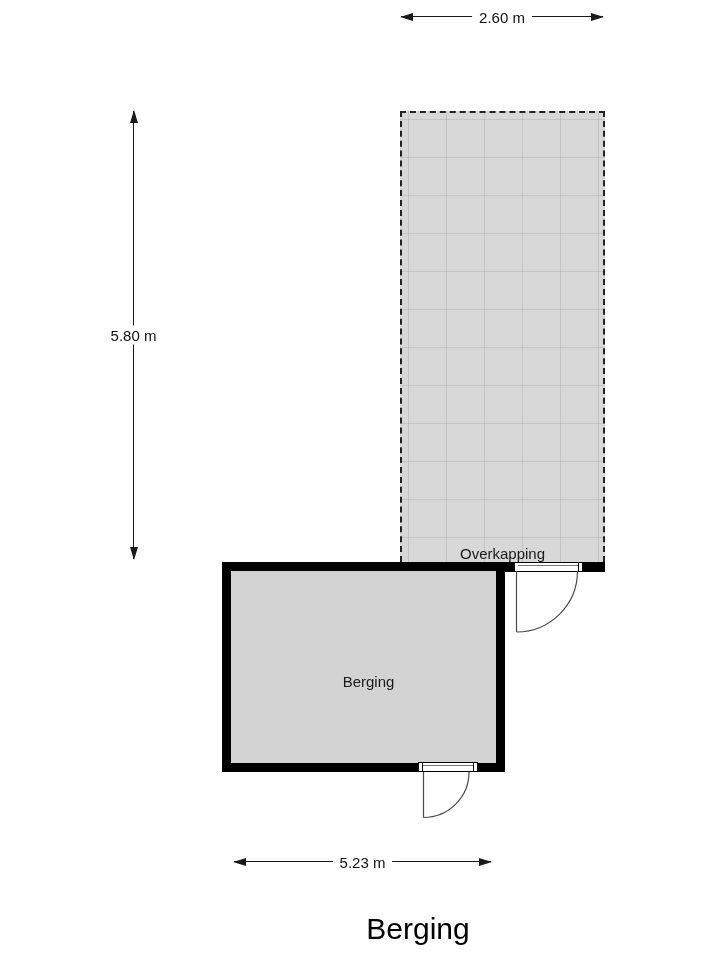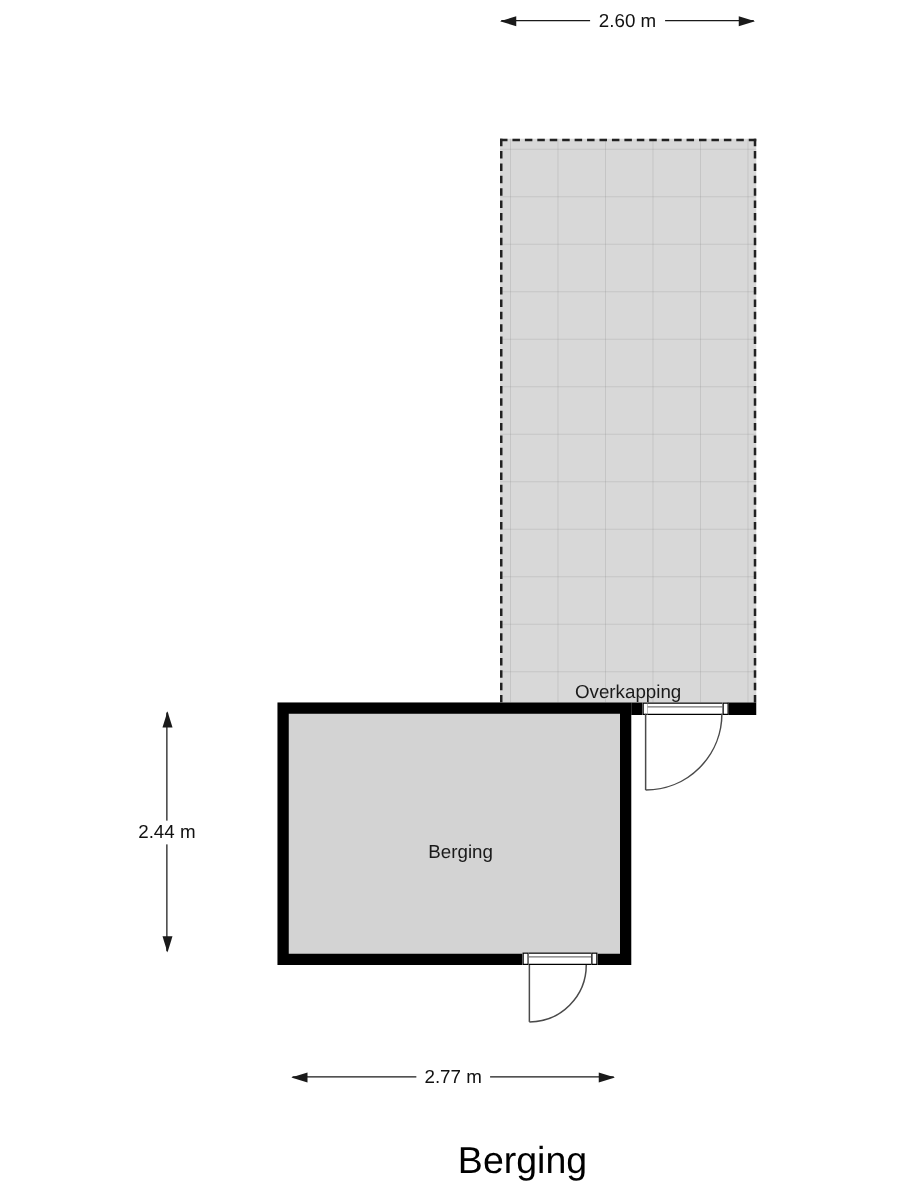--- a/index.html
+++ b/index.html
@@ -78,33 +78,33 @@
 
 <div class="canvas">
 
   <div class="dim" id="dim-top">
     <div class="line-h"></div>
     <div class="ah ah-left"></div>
     <div class="ah ah-right"></div>
     <span class="dim-label">2.60 m</span>
   </div>
 
-
-  <div class="dim" id="dim-left-lower">
+  <div class="dim" id="dim-left-upper">
     <div class="line-v"></div>
     <div class="ah ah-up"></div>
     <div class="ah ah-down"></div>
-    <span class="dim-label">2.44 m</span>
+    <span class="dim-label">5.80 m</span>
   </div>
+
 
   <div class="dim" id="dim-bottom">
     <div class="line-h"></div>
     <div class="ah ah-left"></div>
     <div class="ah ah-right"></div>
-    <span class="dim-label">2.77 m</span>
+    <span class="dim-label">5.23 m</span>
   </div>
 
   <div id="overkapping">
     <span class="room-label">Overkapping</span>
   </div>
 
   <div id="berging">
     <span class="room-label">Berging</span>
   </div>
 

